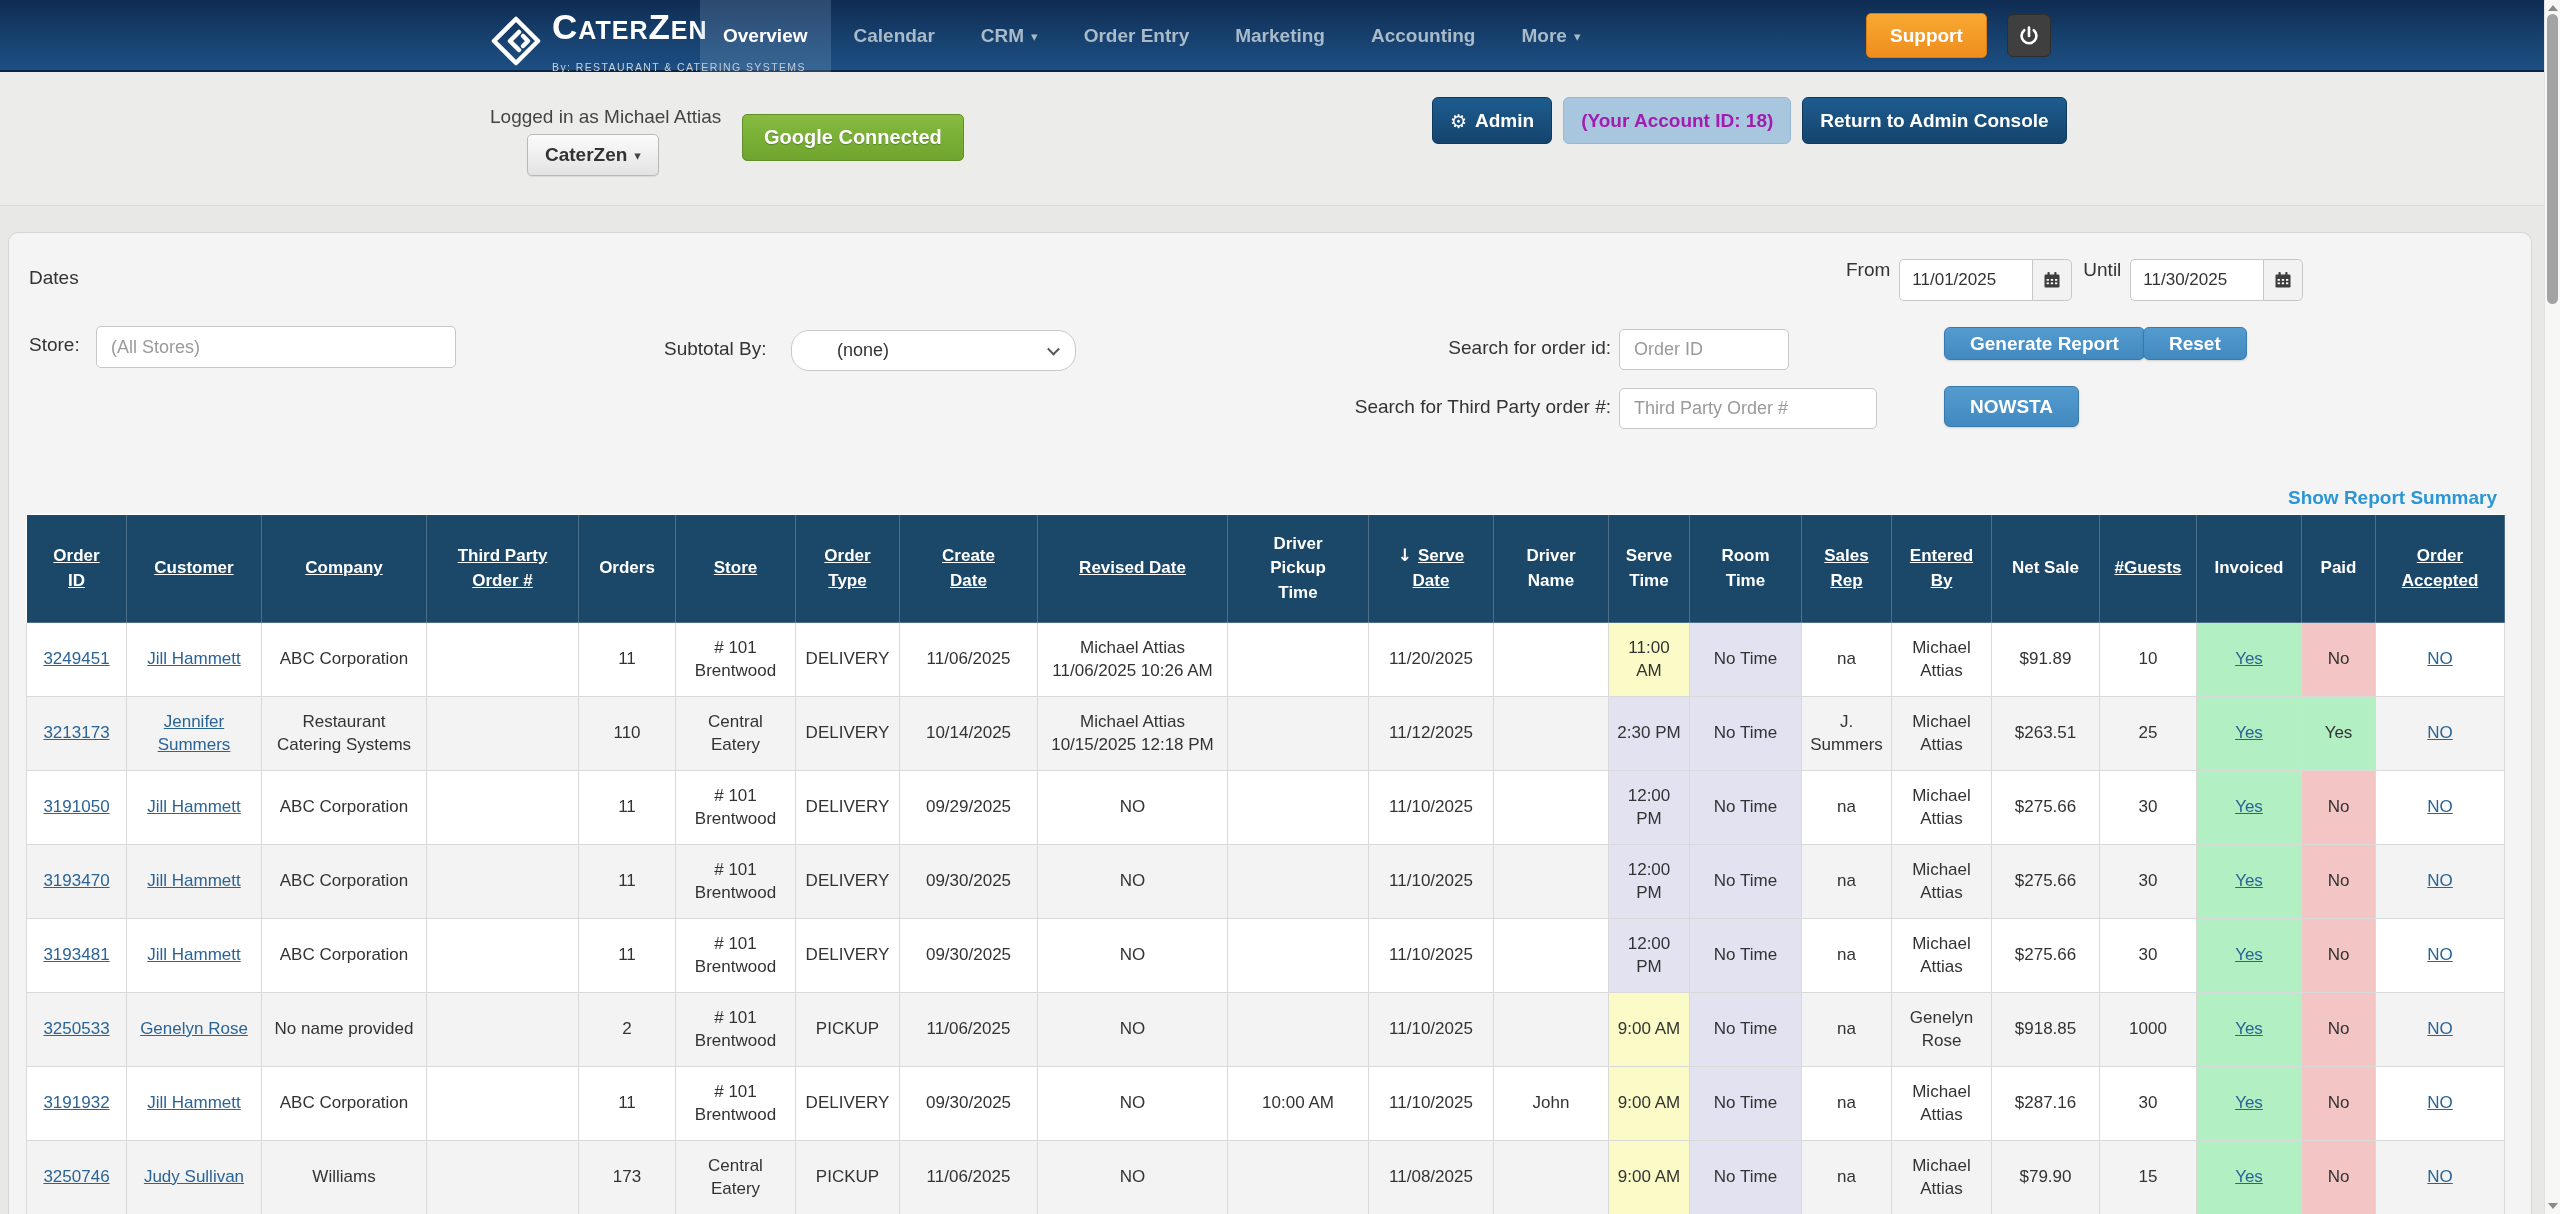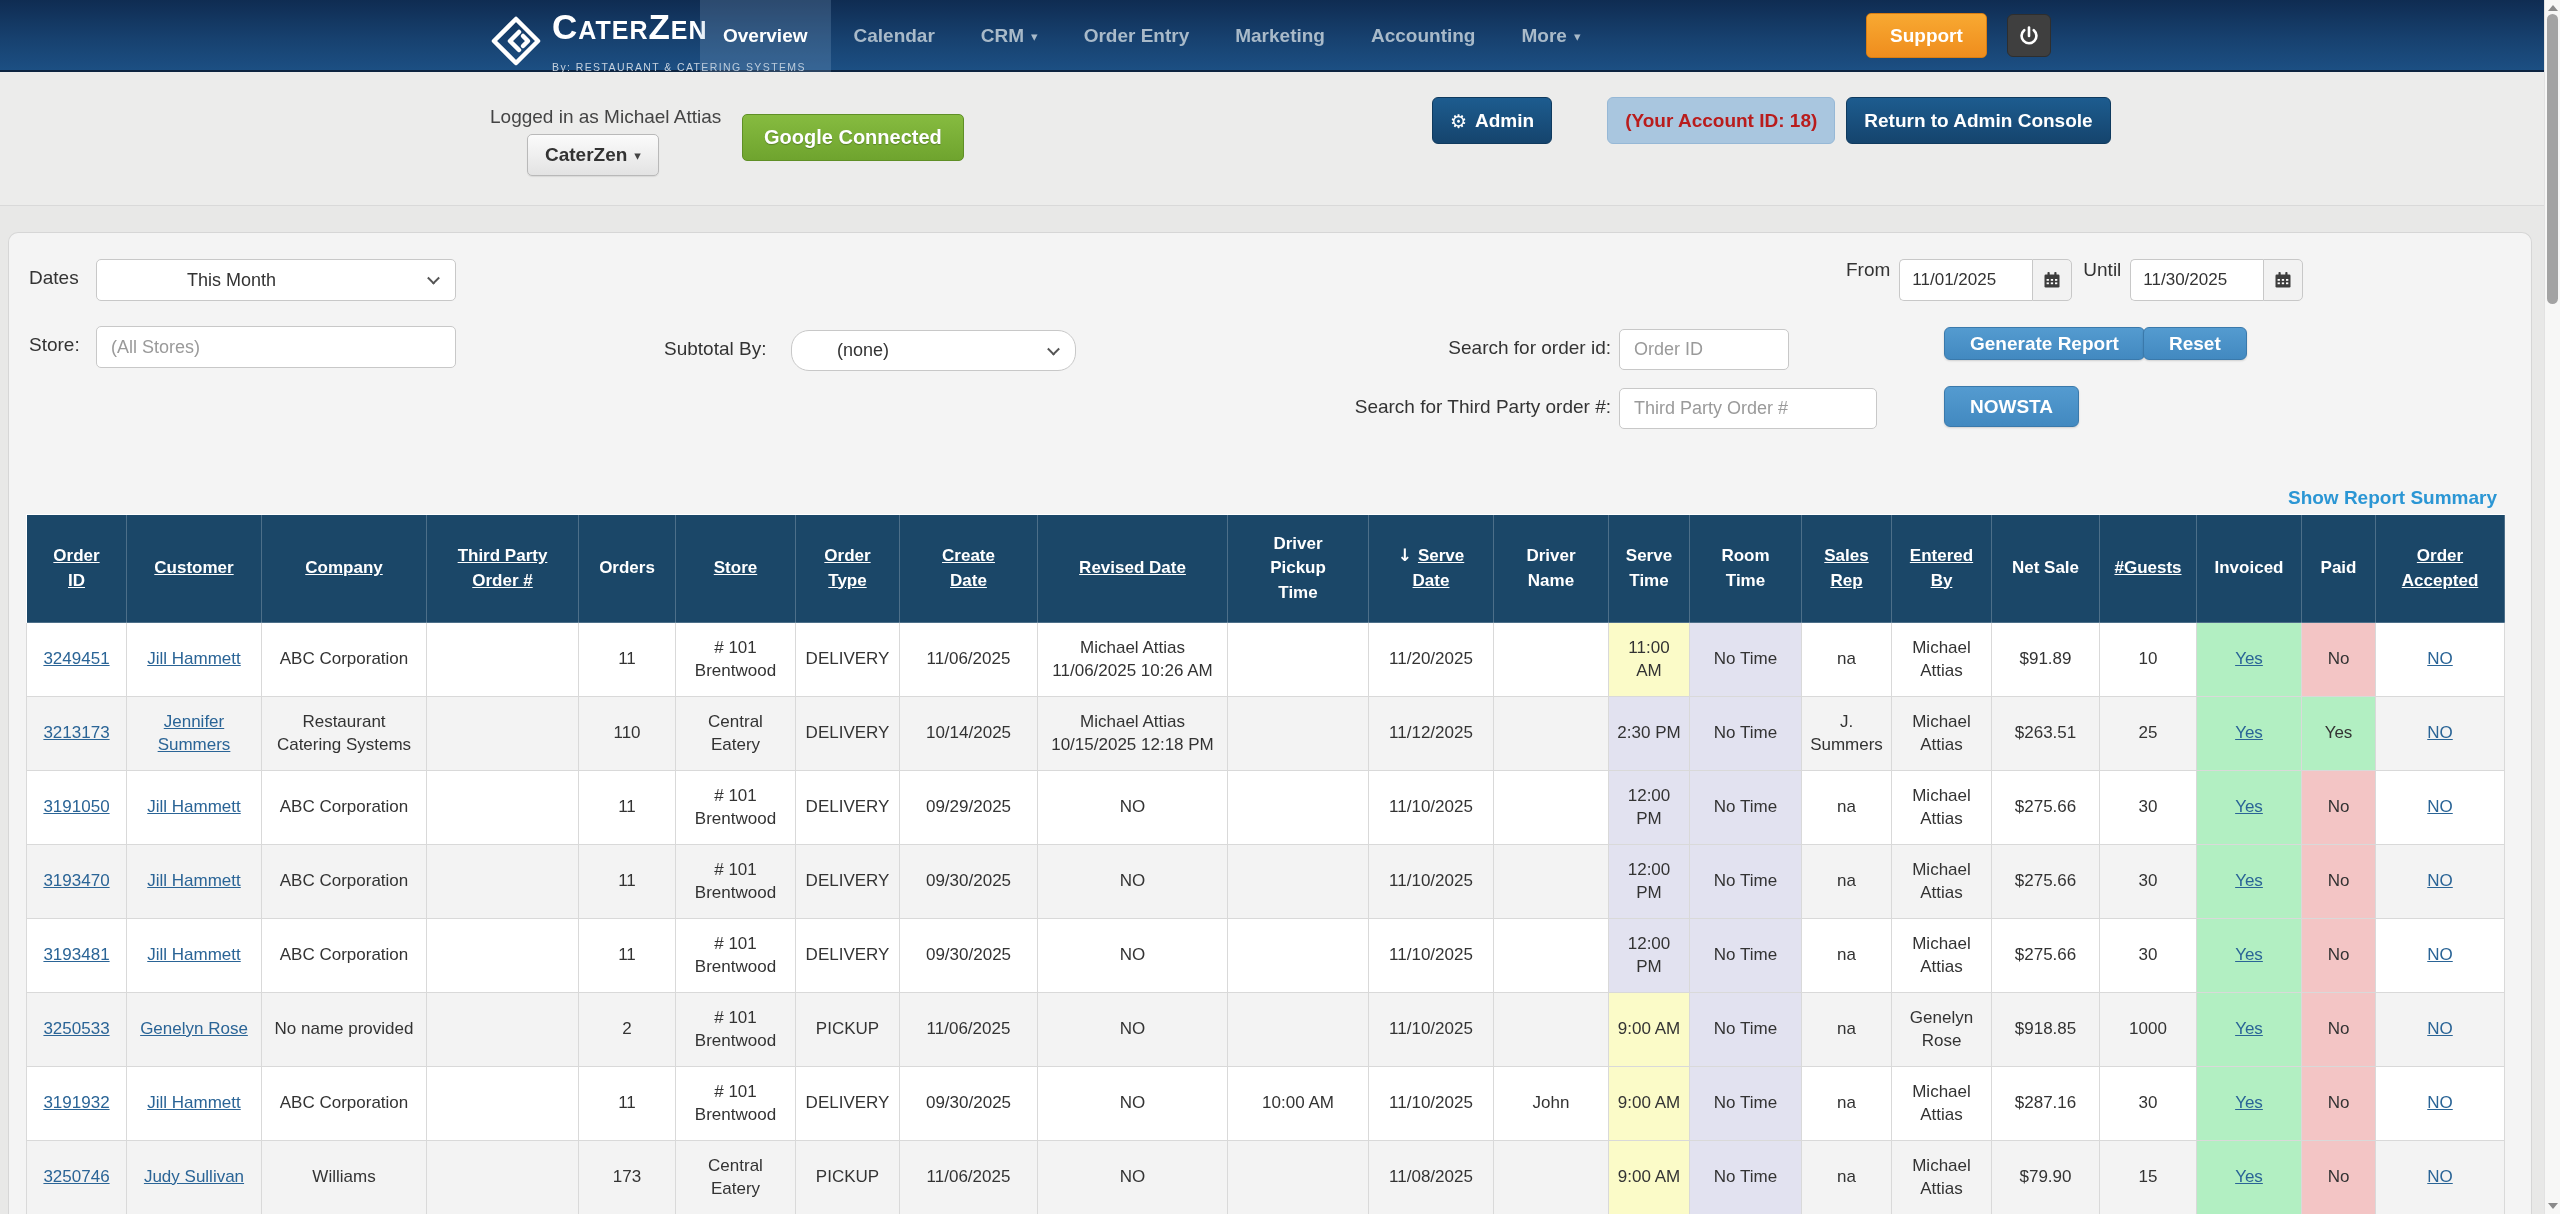--- a/index.html
+++ b/index.html
@@ -64,21 +64,21 @@
     display: flex; align-items: center; text-shadow: 0 1px 1px rgba(0,0,0,.25);
   }
   .admin-group { position: absolute; left: 1432px; top: 25px; display: flex; gap: 11px; }
   .btn-navy {
     height: 47px; padding: 0 17px; background: linear-gradient(#1d5c8f, #15446d);
     border: 1px solid #0f3a5e; border-radius: 6px; color: #fff; font-size: 19px; font-weight: bold;
     cursor: pointer; display: flex; align-items: center; gap: 8px;
   }
   .btn-lightblue {
     height: 47px; padding: 0 17px; background: #a9c6df; border: 1px solid #96b8d6; border-radius: 6px;
-    color: #b91c1c; font-size: 19px; font-weight: bold; cursor: pointer; display: flex; align-items: center; margin-left: 44px;
+    color: #a21caf; font-size: 19px; font-weight: bold; cursor: pointer; display: flex; align-items: center;
   }
   .gear { font-size: 19px; }
 
   
   .panel {
     position: absolute; left: 8px; top: 232px; width: 2524px; height: 982px;
     background: #f4f4f4; border: 1px solid #d6d6d6; border-bottom: none;
     border-radius: 10px 10px 0 0; overflow: hidden;
   }
   .flabel { position: absolute; font-size: 19px; color: #333; }
@@ -242,24 +242,20 @@
     </button>
     <button class="btn-navy">
       <span>Return to Admin Console</span>
     </button>
   </div>
 </div>
 
 <div class="panel">
 
   <div class="flabel" style="left:20px; top:34px;">Dates</div>
-  <div class="fake-select" style="left:87px; top:26px; width:360px; height:42px; padding-left:90px;">
-    <span>This Month</span>
-    <span class="sel-chevron"></span>
-  </div>
 
   <div class="date-group" style="left:1837px; top:26px;">
     <span class="date-label">From</span>
     <input class="date-input" value="11/01/2025" style="">
     <span class="cal-addon">
       <span style="display:flex;">
         <svg width="18" height="18" viewBox="0 0 18 18">
           <rect x="1.5" y="3.5" width="15" height="13" rx="1.2" fill="#3d3d3d"></rect>
           <rect x="4.5" y="1" width="2.2" height="4.5" rx="0.8" fill="#3d3d3d"></rect>
           <rect x="11.3" y="1" width="2.2" height="4.5" rx="0.8" fill="#3d3d3d"></rect>

